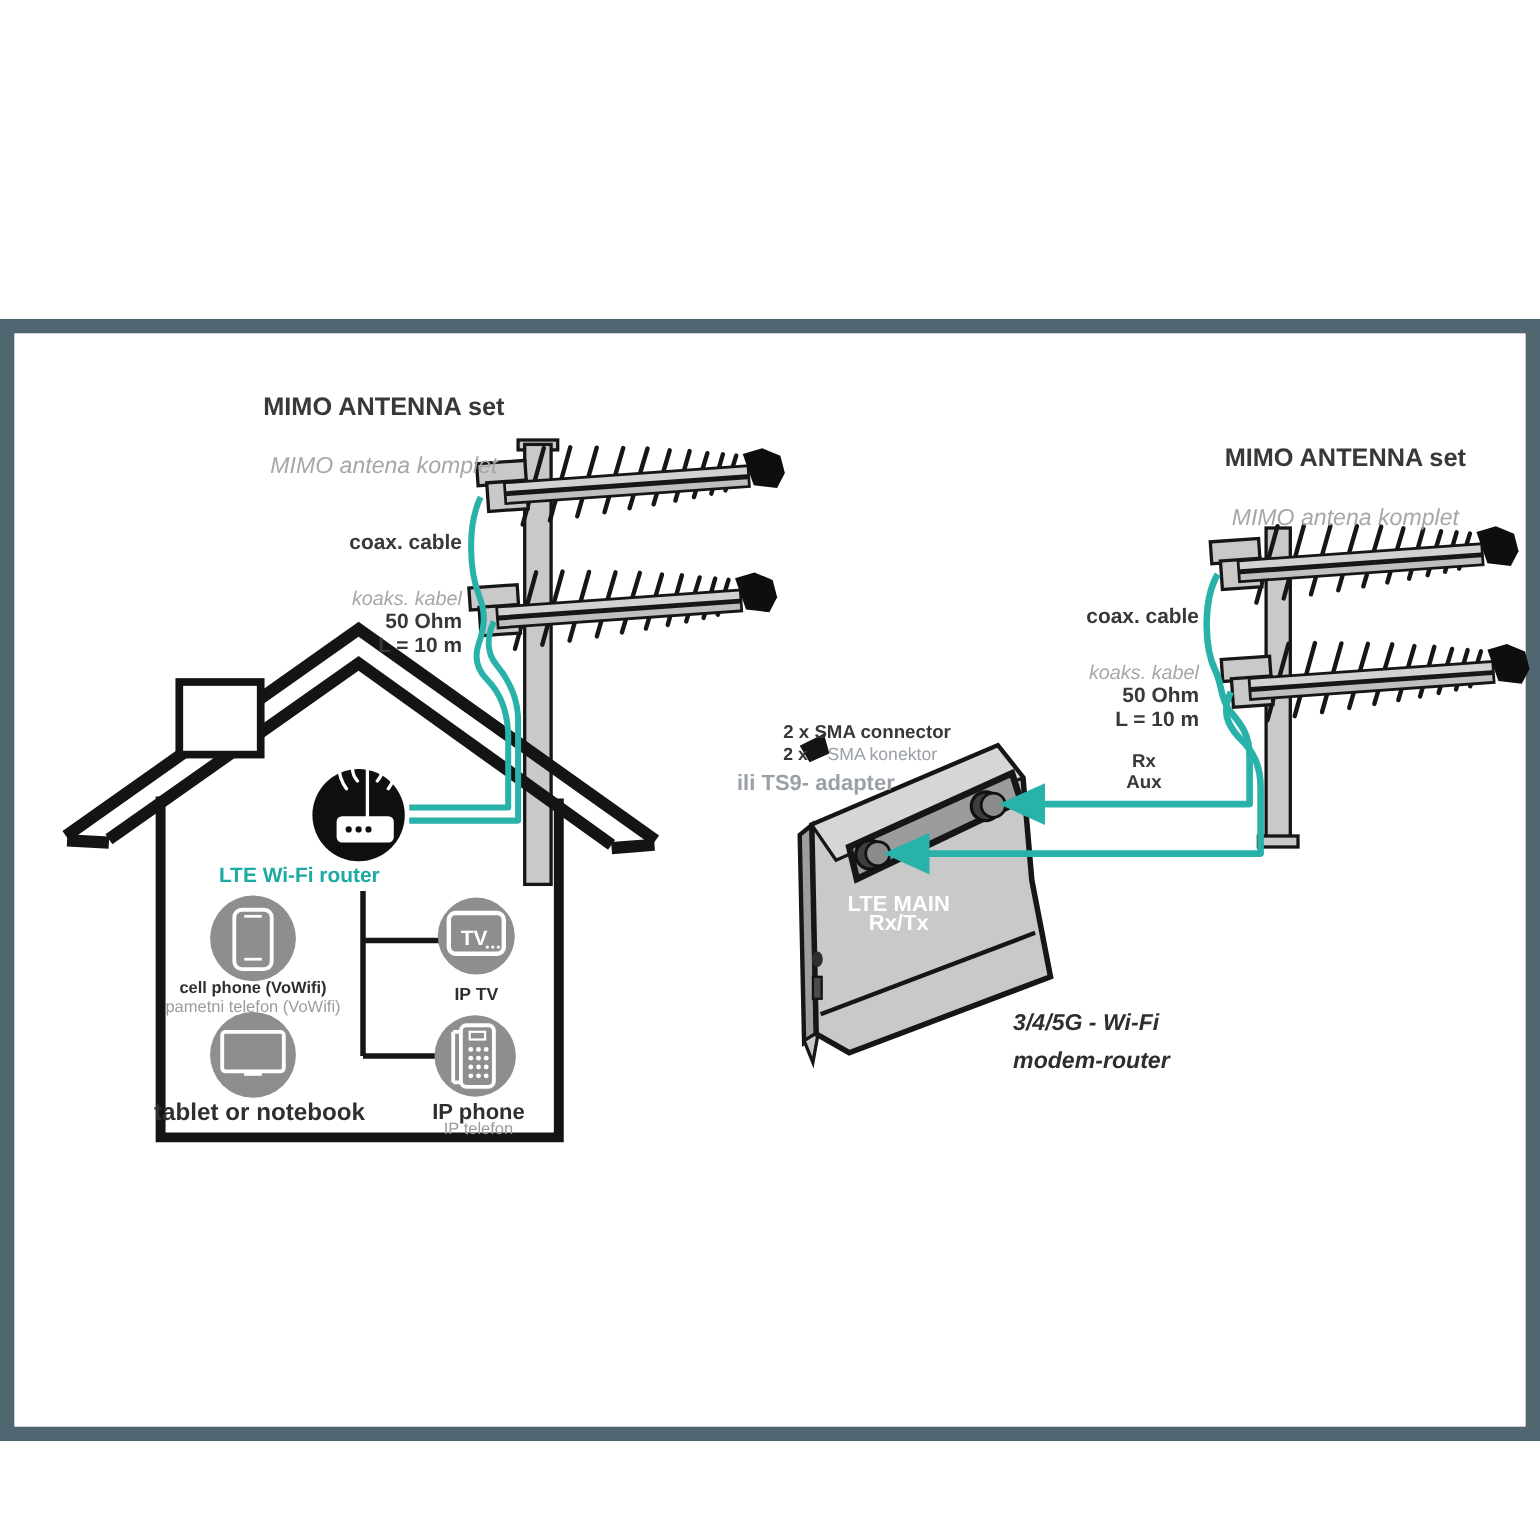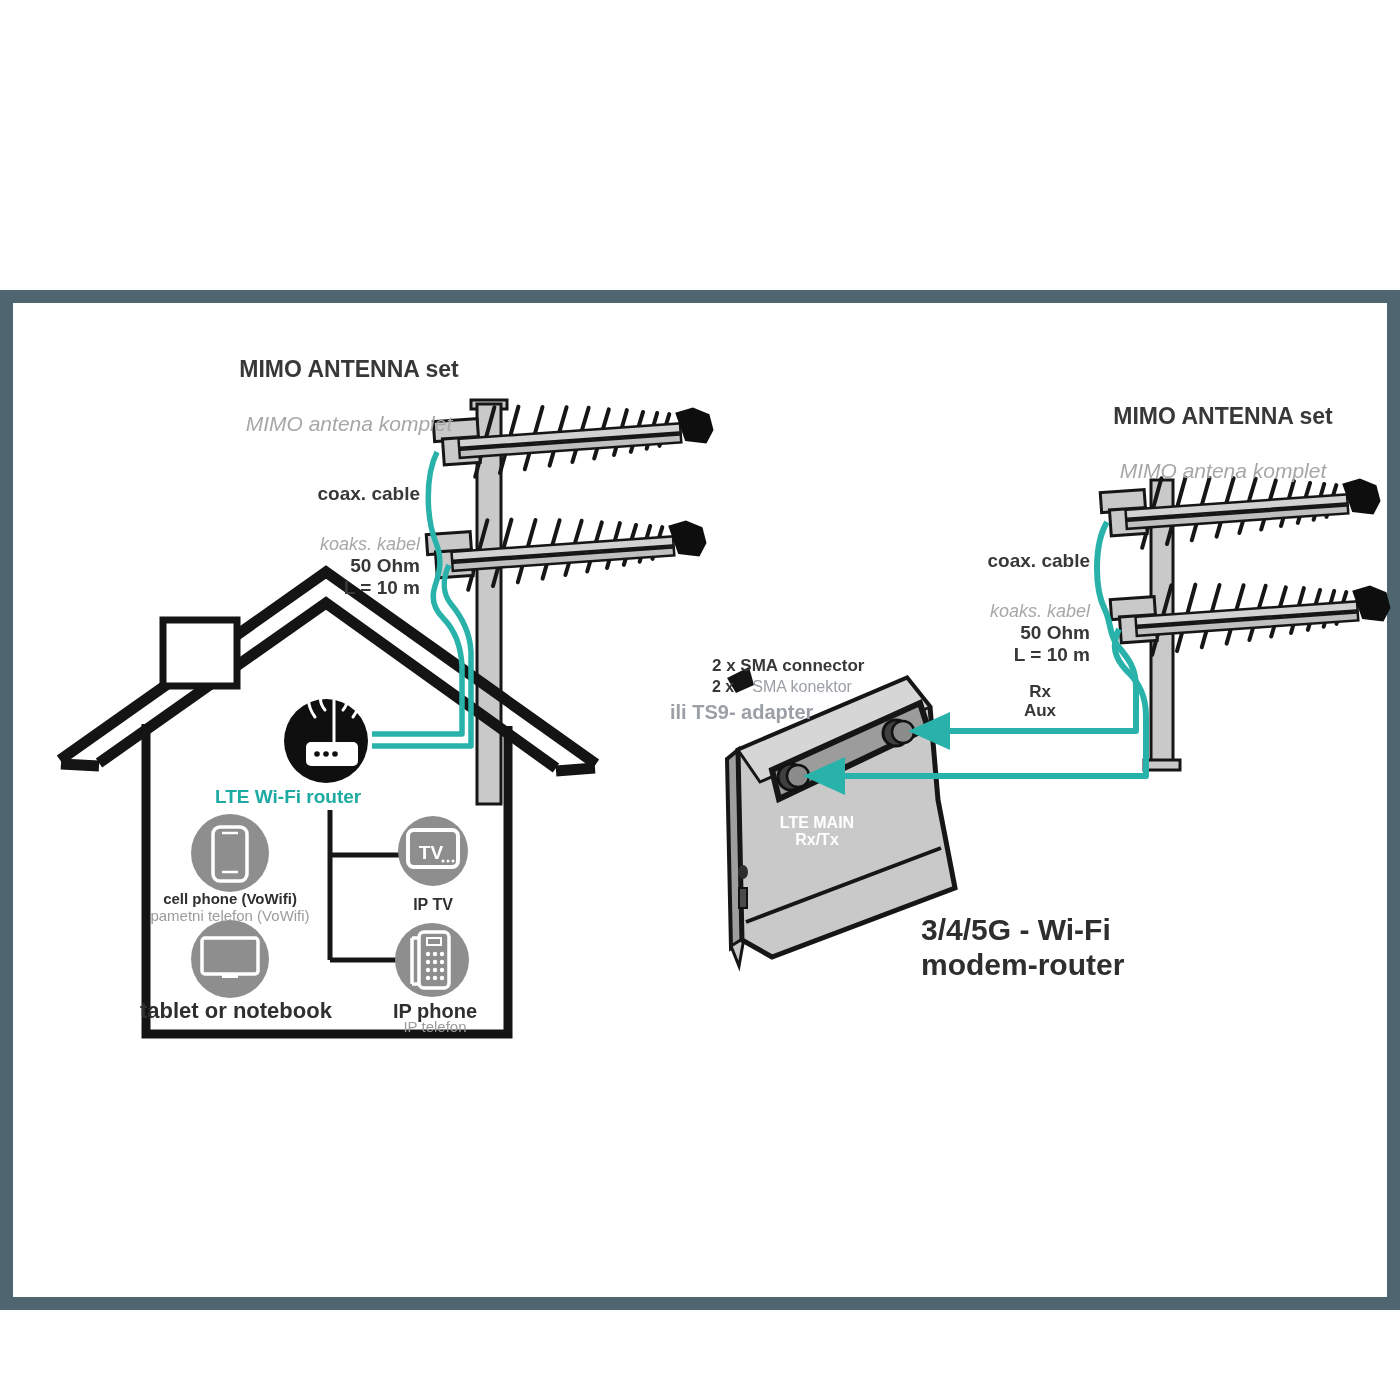--- a/index.html
+++ b/index.html
@@ -193,21 +193,21 @@
   <div class="lbl b center" style="left:209px;top:356px;width:280px;font-size:23px;">MIMO ANTENNA set</div>
   <div class="lbl it muted center" style="left:209px;top:384px;width:280px;font-size:21px;">MIMO antena komplet</div>
 
   <div class="lbl right" style="left:280px;top:483px;width:140px;font-size:19px;line-height:22px;">
     <div class="b">coax. cable</div>
     <div class="it muted" style="font-size:18px;">koaks. kabel</div>
     <div class="b">50 Ohm</div>
     <div class="b">L = 10 m</div>
   </div>
 
-  <div class="lbl b teal center" style="left:199px;top:786px;width:140px;font-size:19px;margin-left:16px;">LTE Wi-Fi router</div>
+  <div class="lbl b teal center" style="left:199px;top:786px;width:140px;font-size:19px;">LTE Wi-Fi router</div>
 
   <div class="lbl b center" style="left:140px;top:890px;width:180px;font-size:15px;color:#2f2f2f;">cell phone (VoWifi)</div>
   <div class="lbl center" style="left:130px;top:907px;width:200px;font-size:15px;color:#9c9c9c;">pametni telefon (VoWifi)</div>
 
   <div class="lbl b center" style="left:140px;top:998px;width:180px;font-size:22px;color:#2f2f2f;">tablet or notebook</div>
 
   <div class="lbl b center" style="left:393px;top:896px;width:80px;font-size:16px;color:#2f2f2f;">IP TV</div>
 
   <div class="lbl b center" style="left:385px;top:1000px;width:100px;font-size:20px;color:#2f2f2f;">IP phone</div>
   <div class="lbl center" style="left:385px;top:1018px;width:100px;font-size:15px;color:#9c9c9c;">IP telefon</div>
@@ -228,23 +228,23 @@
       <span class="b" style="margin-right:18px;">2 x</span><span class="gray2">SMA konektor</span>
     </div>
   </div>
   <div class="lbl b gray2" style="left:670px;top:701px;font-size:20px;">ili TS9- adapter</div>
 
   <div class="lbl b center" style="left:1000px;top:682px;width:80px;font-size:17px;line-height:19px;">
     <div>Rx</div>
     <div>Aux</div>
   </div>
 
-  <div class="lbl b white center" style="left:757px;top:814px;width:120px;font-size:16px;line-height:17px;">
+  <div class="lbl b white center" style="left:757px;top:814px;width:120px;font-size:20px;line-height:17px;">
     <div>LTE MAIN</div>
     <div>Rx/Tx</div>
   </div>
 
-  <div class="lbl b" style="left:921px;top:912px;font-size:30px;line-height:35px;color:#2e2e2e;">
+  <div class="lbl b" style="left:921px;top:912px;font-size:21px;line-height:35px;color:#2e2e2e;font-style:italic;">
     <div>3/4/5G - Wi-Fi</div>
     <div>modem-router</div>
   </div>
 
 </div>
 
 </body></html>

